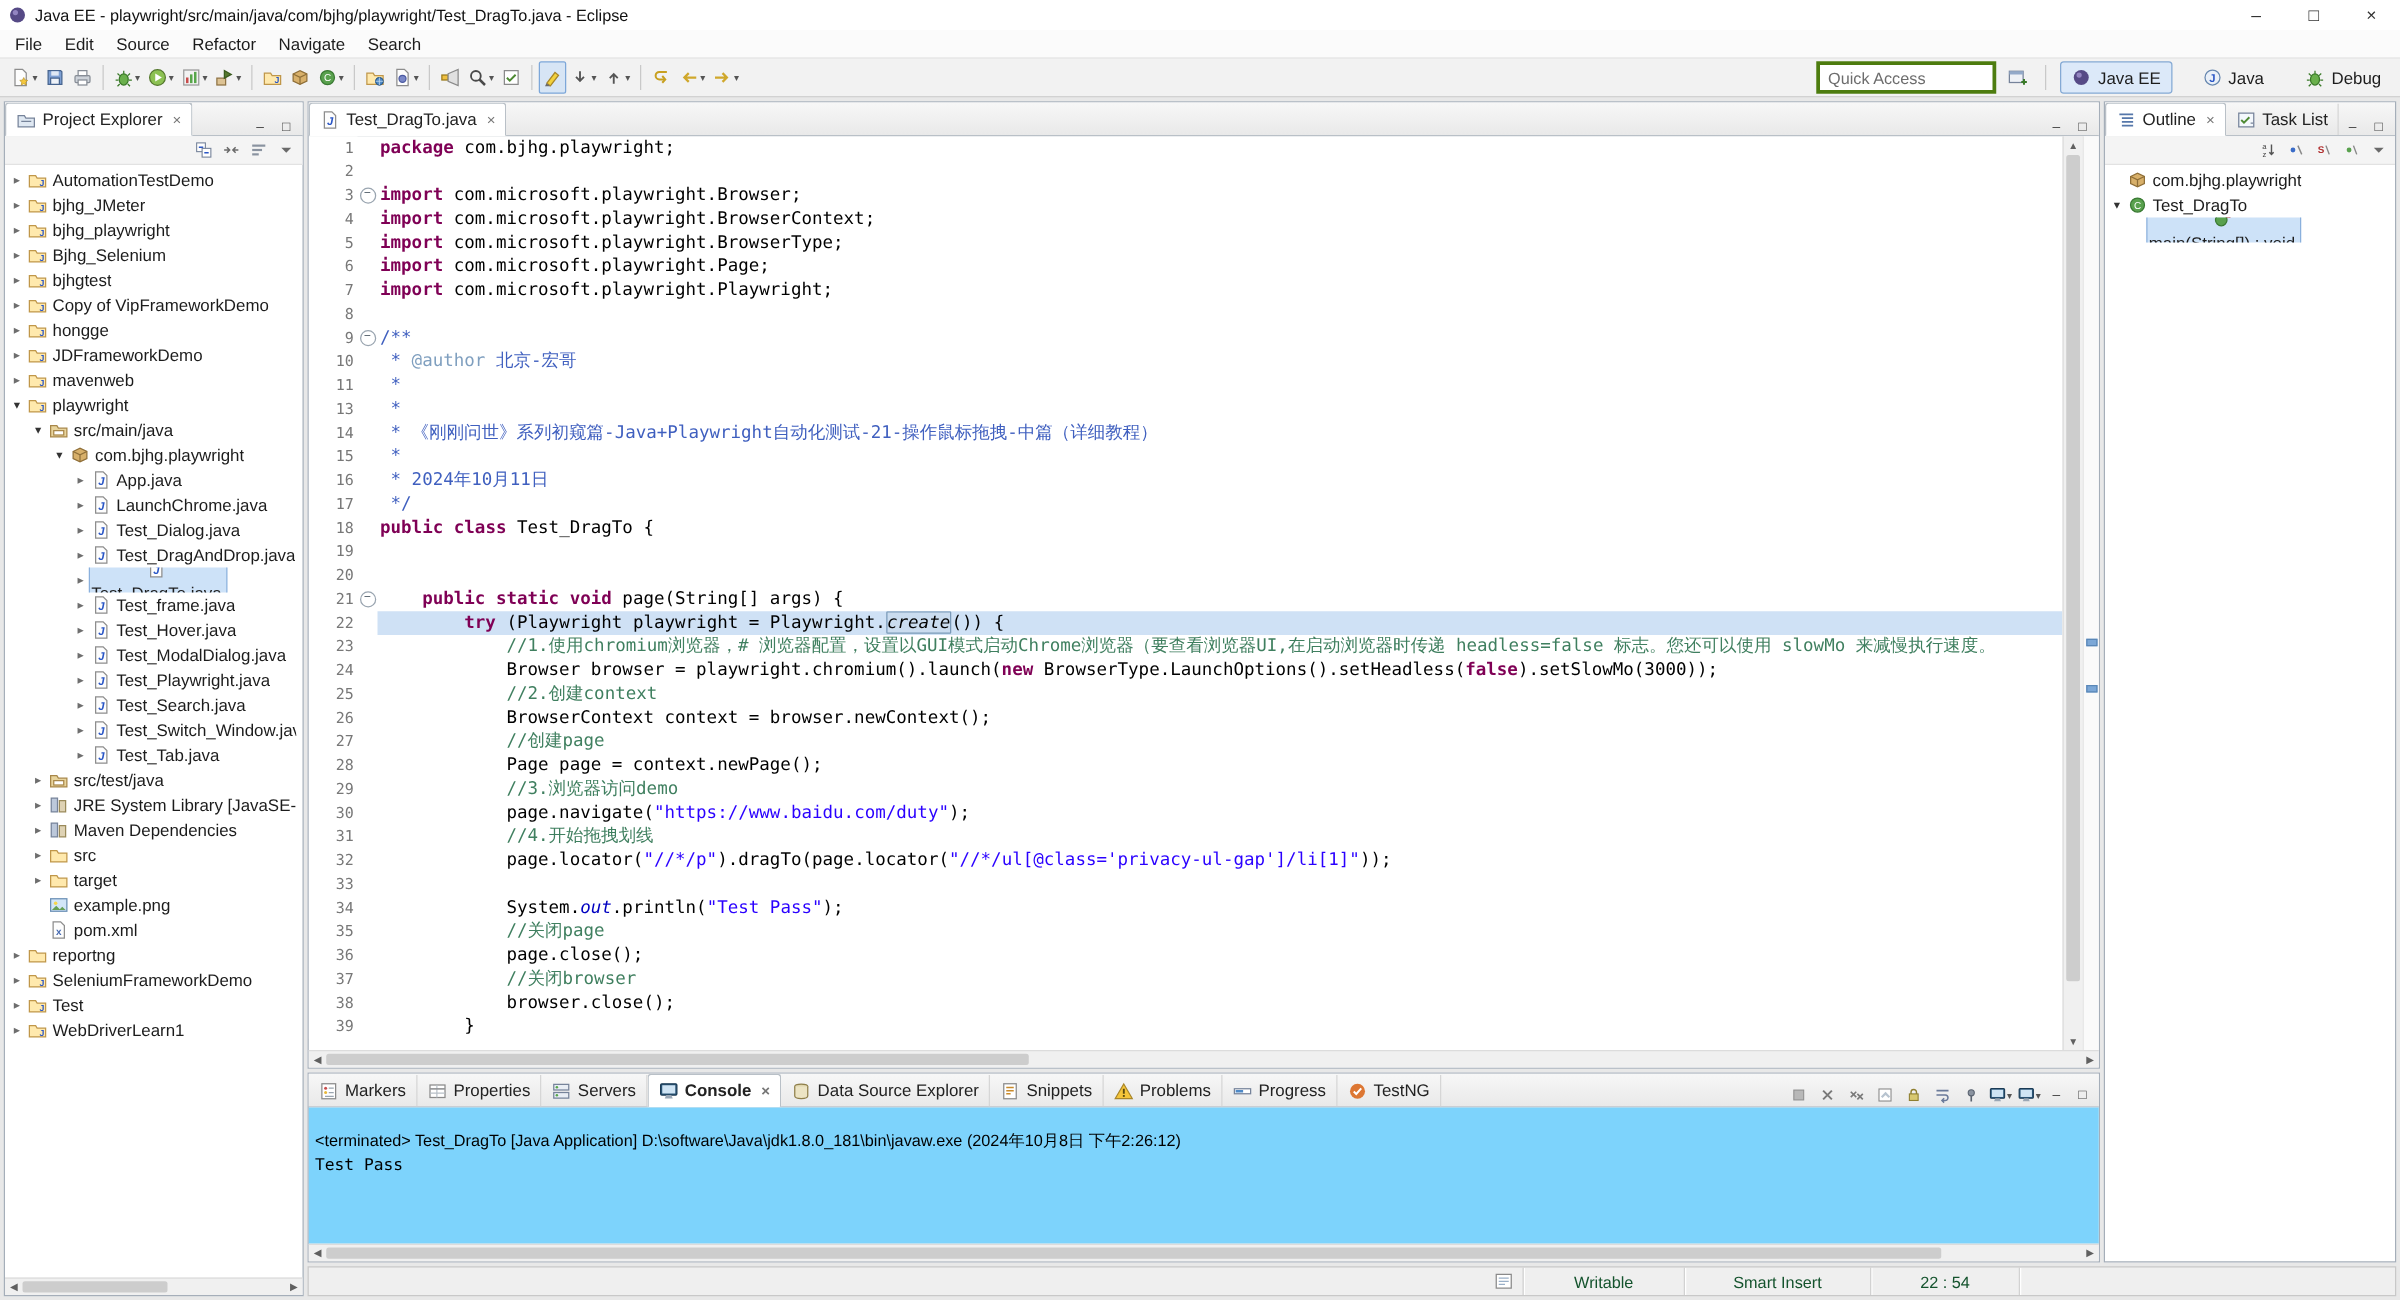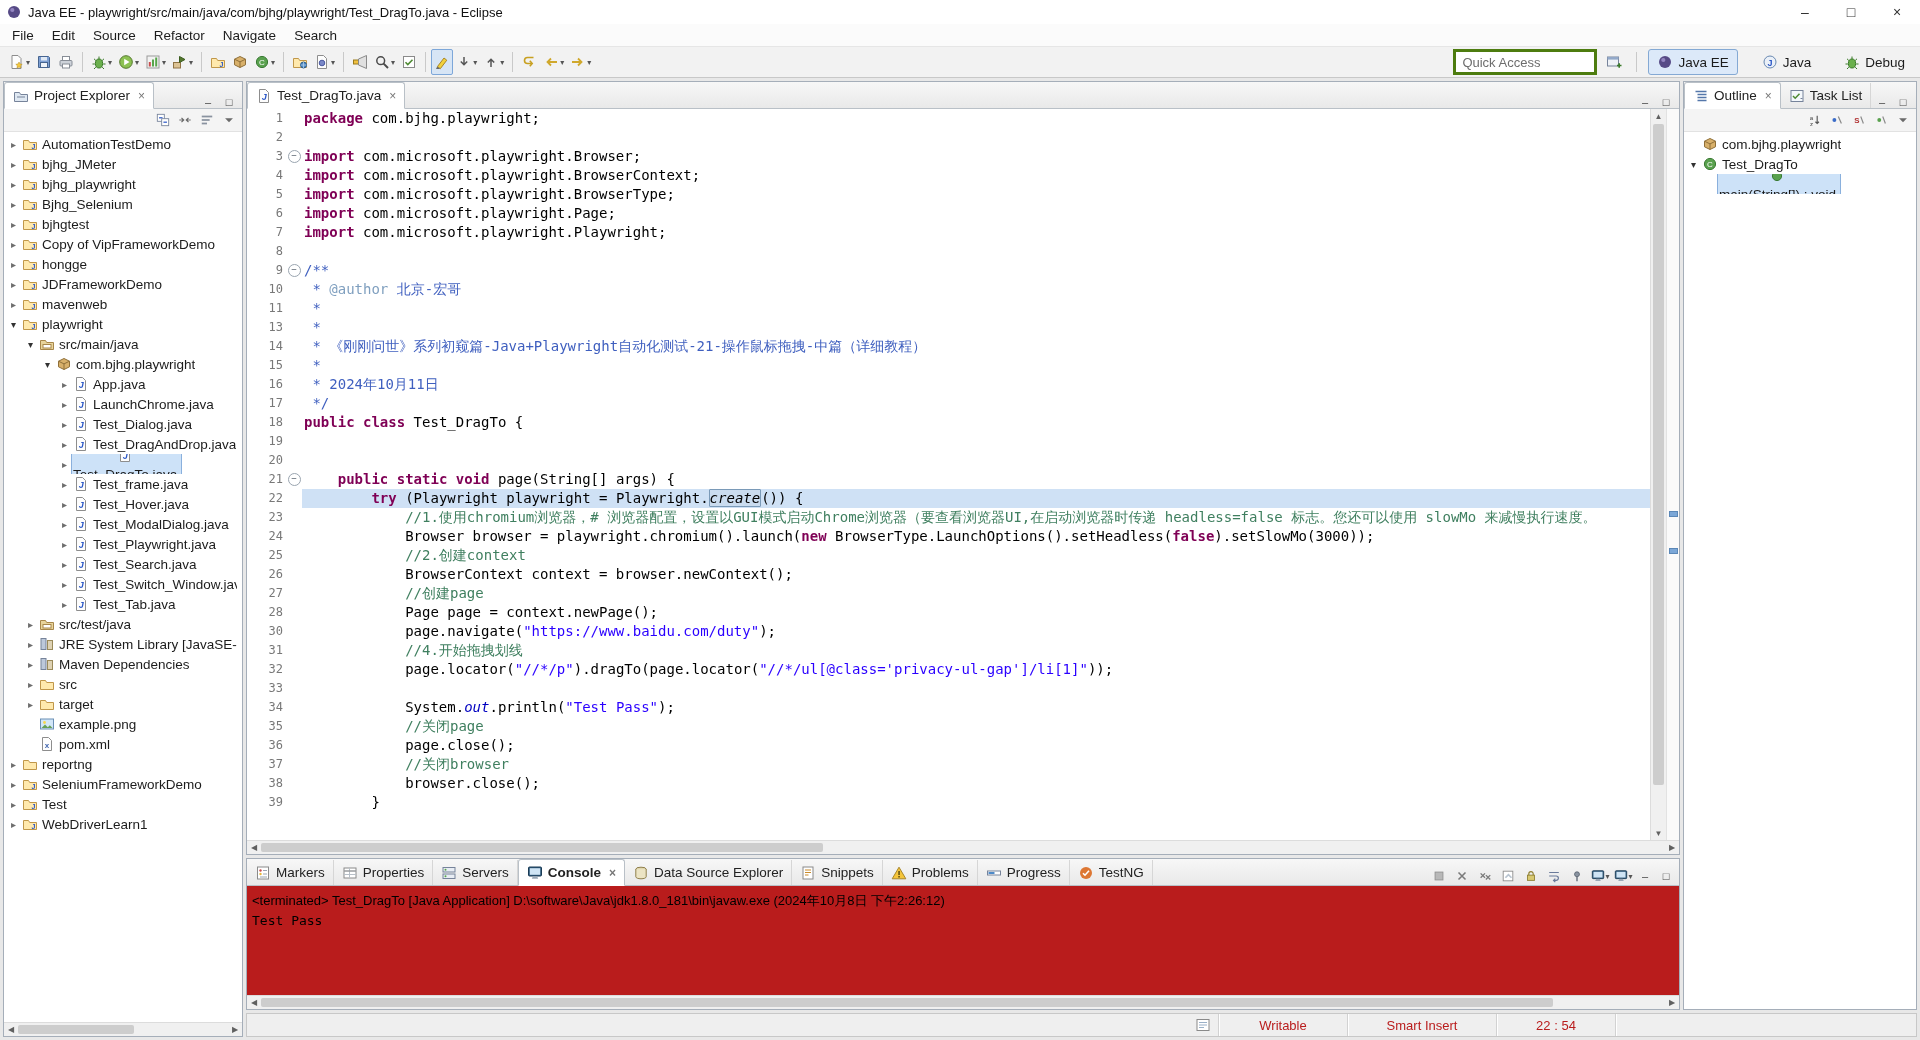--- a/index.html
+++ b/index.html
@@ -93,27 +93,27 @@
   .strack{flex:1;position:relative;}
   .sthumb{position:absolute;left:2px;right:2px;background:#cdcdcd;border-radius:2px;}
   .oruler{flex:0 0 12px;background:#fafafa;border-left:1px solid #e2e2e2;position:relative;}
   .omark{position:absolute;left:2px;width:7px;height:4px;background:#7ba7d7;border:1px solid #5a87b7;}
   .hscroll{height:13px;flex:0 0 auto;display:flex;align-items:stretch;background:#f0f0f0;border-top:1px solid #dcdcdc;}
   .hs-arrow{width:14px;display:flex;align-items:center;justify-content:center;font-size:8px;color:#606060;}
   .hs-track{flex:1;position:relative;}
   .hs-thumb{position:absolute;top:2px;bottom:2px;left:0;background:#cdcdcd;border-radius:2px;}
 
   
-  .console-area{flex:1;overflow:hidden;background:#b91c1c;padding:6px 5px;}
+  .console-area{flex:1;overflow:hidden;background:#7dd3fc;padding:18px 5px;}
   .con-head{font-size:13px;color:#000;font-family:"Liberation Sans",sans-serif;}
   .con-out{margin-top:3px;font-family:"DejaVu Sans Mono",monospace;font-size:13px;color:#000;}
 
   
   .statusbar{height:22px;flex:0 0 auto;display:flex;align-items:center;background:#efefef;
-             border:1px solid #c8c8c8;font-size:13px;color:#b91c1c;}
+             border:1px solid #c8c8c8;font-size:13px;color:#14532d;}
   .sb-spacer{flex:1;}
   .sb-icon{width:30px;display:flex;justify-content:center;}
   .sb-fields{display:flex;height:100%;}
   .sb-item{display:flex;align-items:center;justify-content:center;height:100%;padding:0 10px;
            border-left:1px solid #d2d2d2;box-shadow:inset 1px 0 0 #fff;}
   .sb-w1{width:108px;} .sb-w2{width:128px;} .sb-w3{width:98px;}
   .sb-end{width:300px;height:100%;border-left:1px solid #d2d2d2;box-shadow:inset 1px 0 0 #fff;}
 </style>
 </head>
 <body>
@@ -906,20 +906,21 @@
                   <div class="eline"><span class="lnum">19</span><span class="fold"></span><span class="ecode"></span></div>
                   <div class="eline"><span class="lnum">20</span><span class="fold"></span><span class="ecode"></span></div>
                   <div class="eline"><span class="lnum">21</span><span class="fold"><span class="foldc">−</span></span><span class="ecode"><span class="tk-p">    </span><span class="tk-k">public</span><span class="tk-p"> </span><span class="tk-k">static</span><span class="tk-p"> </span><span class="tk-k">void</span><span class="tk-p"> page(String[] args) {</span></span></div>
                   <div class="eline cur"><span class="lnum">22</span><span class="fold"></span><span class="ecode"><span class="tk-p">        </span><span class="tk-k">try</span><span class="tk-p"> (Playwright playwright = Playwright.</span><span class="tk-occ">create</span><span class="tk-p">()) {</span></span></div>
                   <div class="eline"><span class="lnum">23</span><span class="fold"></span><span class="ecode"><span class="tk-p">            </span><span class="tk-c">//1.使用chromium浏览器，# 浏览器配置，设置以GUI模式启动Chrome浏览器（要查看浏览器UI,在启动浏览器时传递 headless=false 标志。您还可以使用 slowMo 来减慢执行速度。</span></span></div>
                   <div class="eline"><span class="lnum">24</span><span class="fold"></span><span class="ecode"><span class="tk-p">            Browser browser = playwright.chromium().launch(</span><span class="tk-k">new</span><span class="tk-p"> BrowserType.LaunchOptions().setHeadless(</span><span class="tk-k">false</span><span class="tk-p">).setSlowMo(3000));</span></span></div>
                   <div class="eline"><span class="lnum">25</span><span class="fold"></span><span class="ecode"><span class="tk-p">            </span><span class="tk-c">//2.创建context</span></span></div>
                   <div class="eline"><span class="lnum">26</span><span class="fold"></span><span class="ecode"><span class="tk-p">            BrowserContext context = browser.newContext();</span></span></div>
                   <div class="eline"><span class="lnum">27</span><span class="fold"></span><span class="ecode"><span class="tk-p">            </span><span class="tk-c">//创建page</span></span></div>
                   <div class="eline"><span class="lnum">28</span><span class="fold"></span><span class="ecode"><span class="tk-p">            Page page = context.newPage();</span></span></div>
+                  <div class="eline"><span class="lnum">29</span><span class="fold"></span><span class="ecode"><span class="tk-p">            </span><span class="tk-c">//3.浏览器访问demo</span></span></div>
                   <div class="eline"><span class="lnum">30</span><span class="fold"></span><span class="ecode"><span class="tk-p">            page.navigate(</span><span class="tk-s">"https://www.baidu.com/duty"</span><span class="tk-p">);</span></span></div>
                   <div class="eline"><span class="lnum">31</span><span class="fold"></span><span class="ecode"><span class="tk-p">            </span><span class="tk-c">//4.开始拖拽划线</span></span></div>
                   <div class="eline"><span class="lnum">32</span><span class="fold"></span><span class="ecode"><span class="tk-p">            page.locator(</span><span class="tk-s">"//*/p"</span><span class="tk-p">).dragTo(page.locator(</span><span class="tk-s">"//*/ul[@class='privacy-ul-gap']/li[1]"</span><span class="tk-p">));</span></span></div>
                   <div class="eline"><span class="lnum">33</span><span class="fold"></span><span class="ecode"></span></div>
                   <div class="eline"><span class="lnum">34</span><span class="fold"></span><span class="ecode"><span class="tk-p">            System.</span><span class="tk-sf">out</span><span class="tk-p">.println(</span><span class="tk-s">"Test Pass"</span><span class="tk-p">);</span></span></div>
                   <div class="eline"><span class="lnum">35</span><span class="fold"></span><span class="ecode"><span class="tk-p">            </span><span class="tk-c">//关闭page</span></span></div>
                   <div class="eline"><span class="lnum">36</span><span class="fold"></span><span class="ecode"><span class="tk-p">            page.close();</span></span></div>
                   <div class="eline"><span class="lnum">37</span><span class="fold"></span><span class="ecode"><span class="tk-p">            </span><span class="tk-c">//关闭browser</span></span></div>
                   <div class="eline"><span class="lnum">38</span><span class="fold"></span><span class="ecode"><span class="tk-p">            browser.close();</span></span></div>
                   <div class="eline"><span class="lnum">39</span><span class="fold"></span><span class="ecode"><span class="tk-p">        }</span></span></div>

